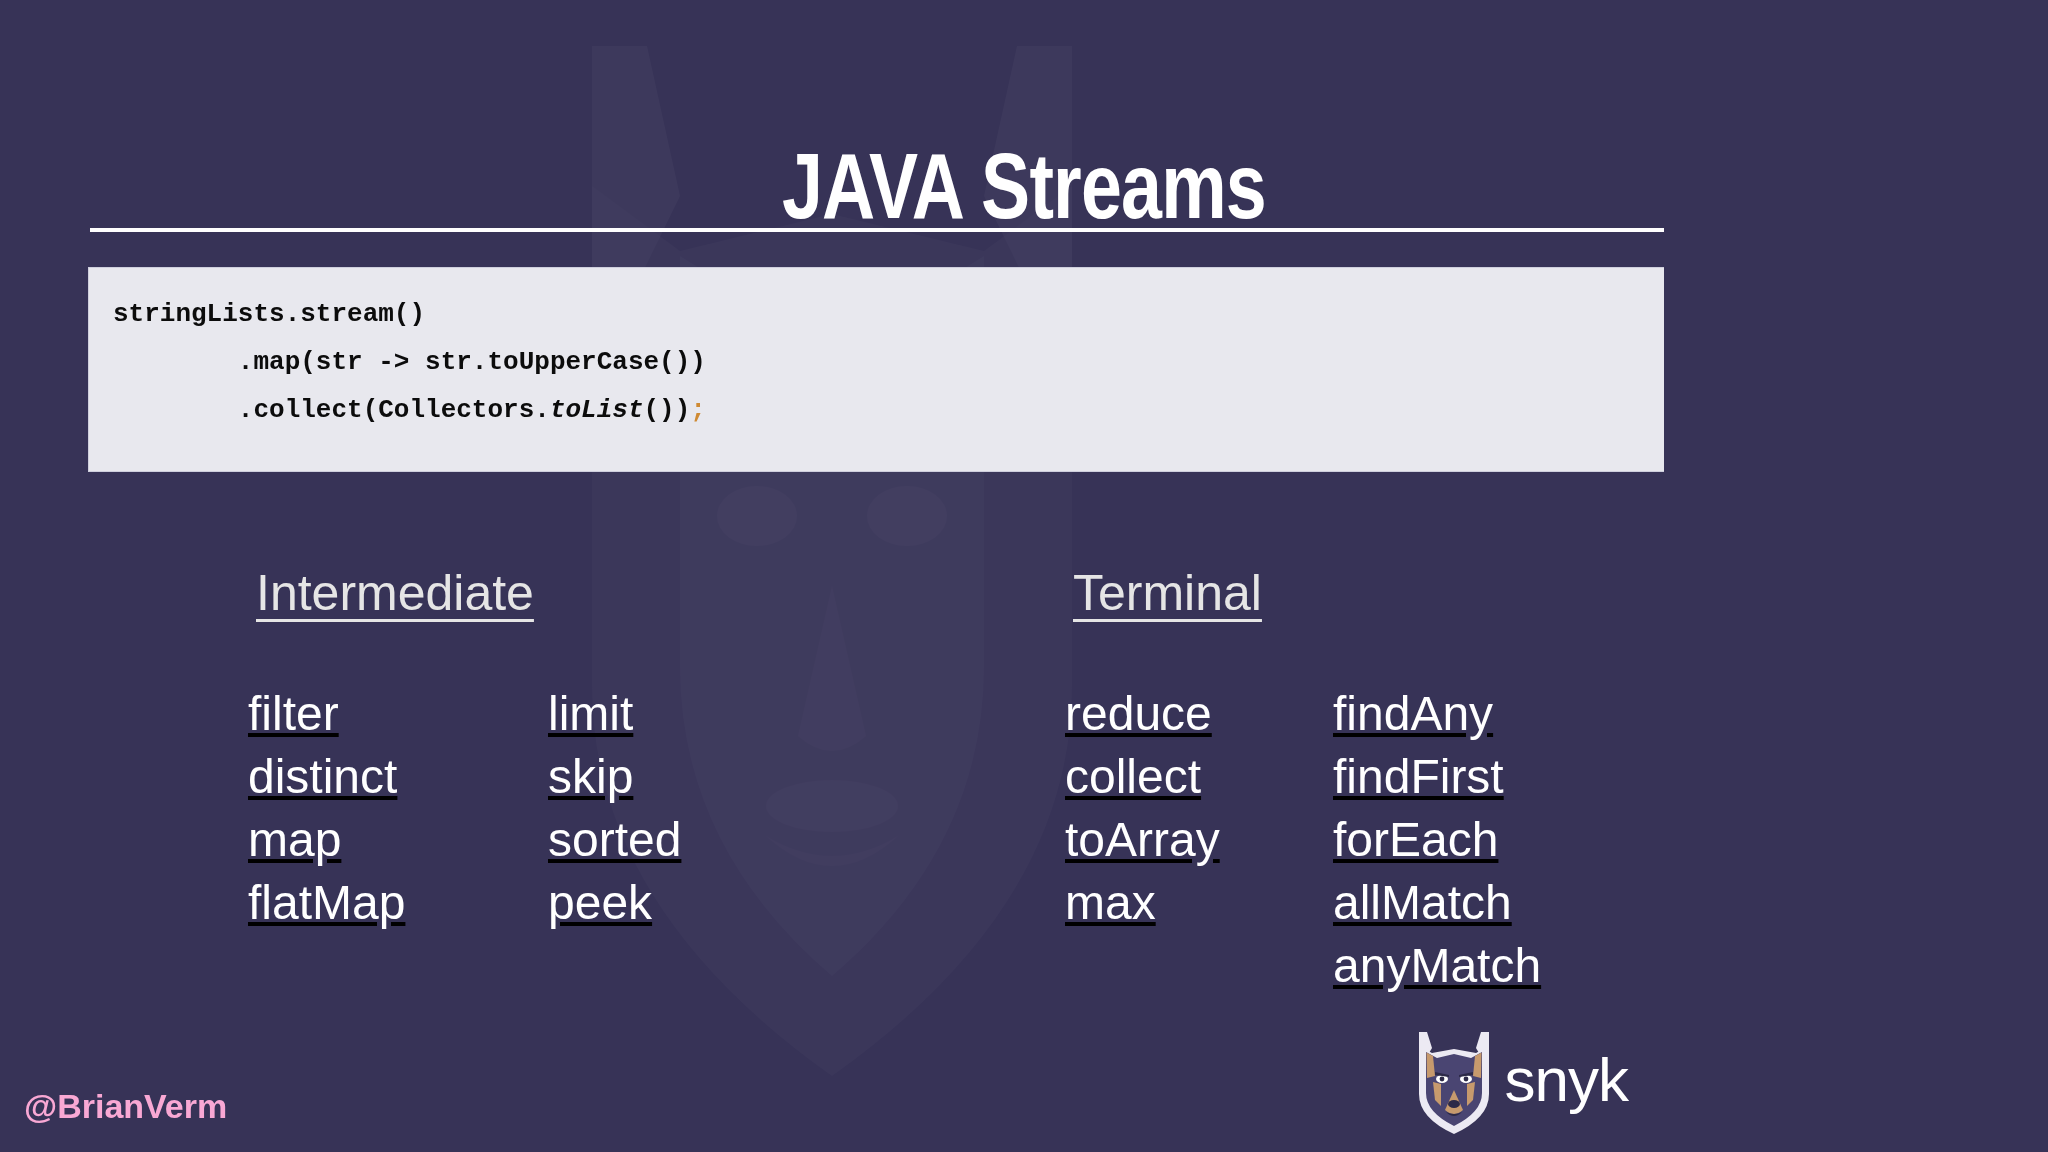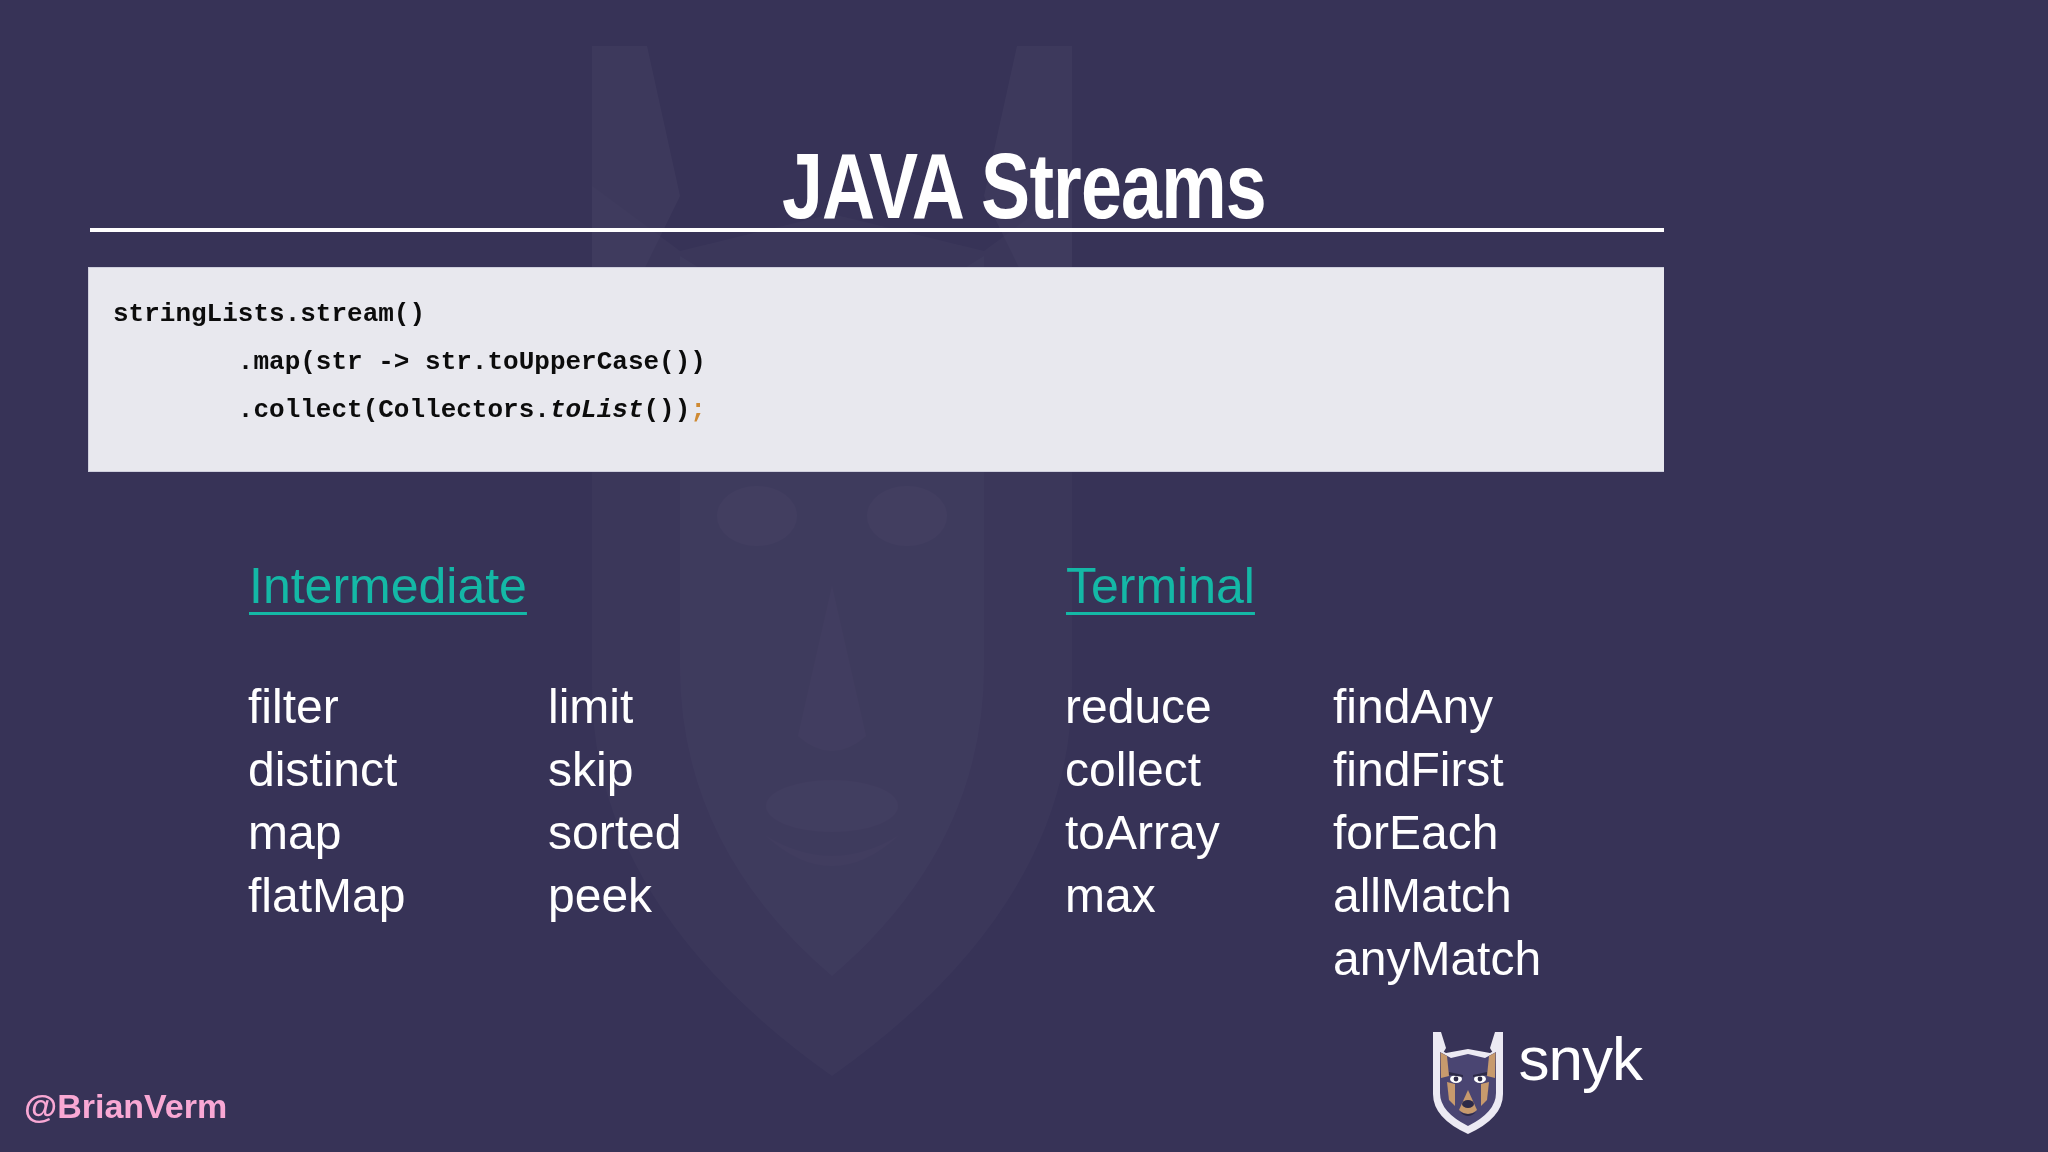--- a/index.html
+++ b/index.html
@@ -103,40 +103,41 @@
   }
 
   .group {
     position: absolute;
     top: 0;
   }
   #group-intermediate { left: 248px; }
   #group-terminal     { left: 1065px; }
 
   .group-heading {
-    color: #14b8a6;
+    color: #e5e5e5;
     font-size: 50px;
     font-weight: 400;
     line-height: 1;
     text-decoration: underline;
     text-underline-offset: 9px;
     text-decoration-thickness: 3px;
     white-space: nowrap;
-    margin: 1px;
+    margin: 8px;
     padding: 0;
   }
 
   .group-columns {
     display: flex;
     margin-top: 64px;
   }
 
   .op-column {
     display: flex;
     flex-direction: column;
+    text-decoration: underline;
   }
 
   #group-intermediate .op-column:first-child { width: 300px; }
   #group-terminal     .op-column:first-child { width: 268px; }
 
   .op-item {
     color: #ffffff;
     font-size: 48px;
     font-weight: 400;
     line-height: 63px;
@@ -151,24 +152,24 @@
     color: #f9a8d4;
     font-size: 34px;
     font-weight: 700;
     letter-spacing: 0px;
     z-index: 4;
     white-space: nowrap;
   }
 
   #snyk-logo {
     position: absolute;
-    right: 22px;
+    right: 36px;
     bottom: 16px;
     display: flex;
-    align-items: flex-start;
+    align-items: center;
     gap: 10px;
     z-index: 4;
   }
   #snyk-mark { width: 82px; height: 104px; display: block; }
   #snyk-word {
     color: #ffffff;
     font-size: 62px;
     font-weight: 400;
     line-height: 1;
     letter-spacing: -1px;

